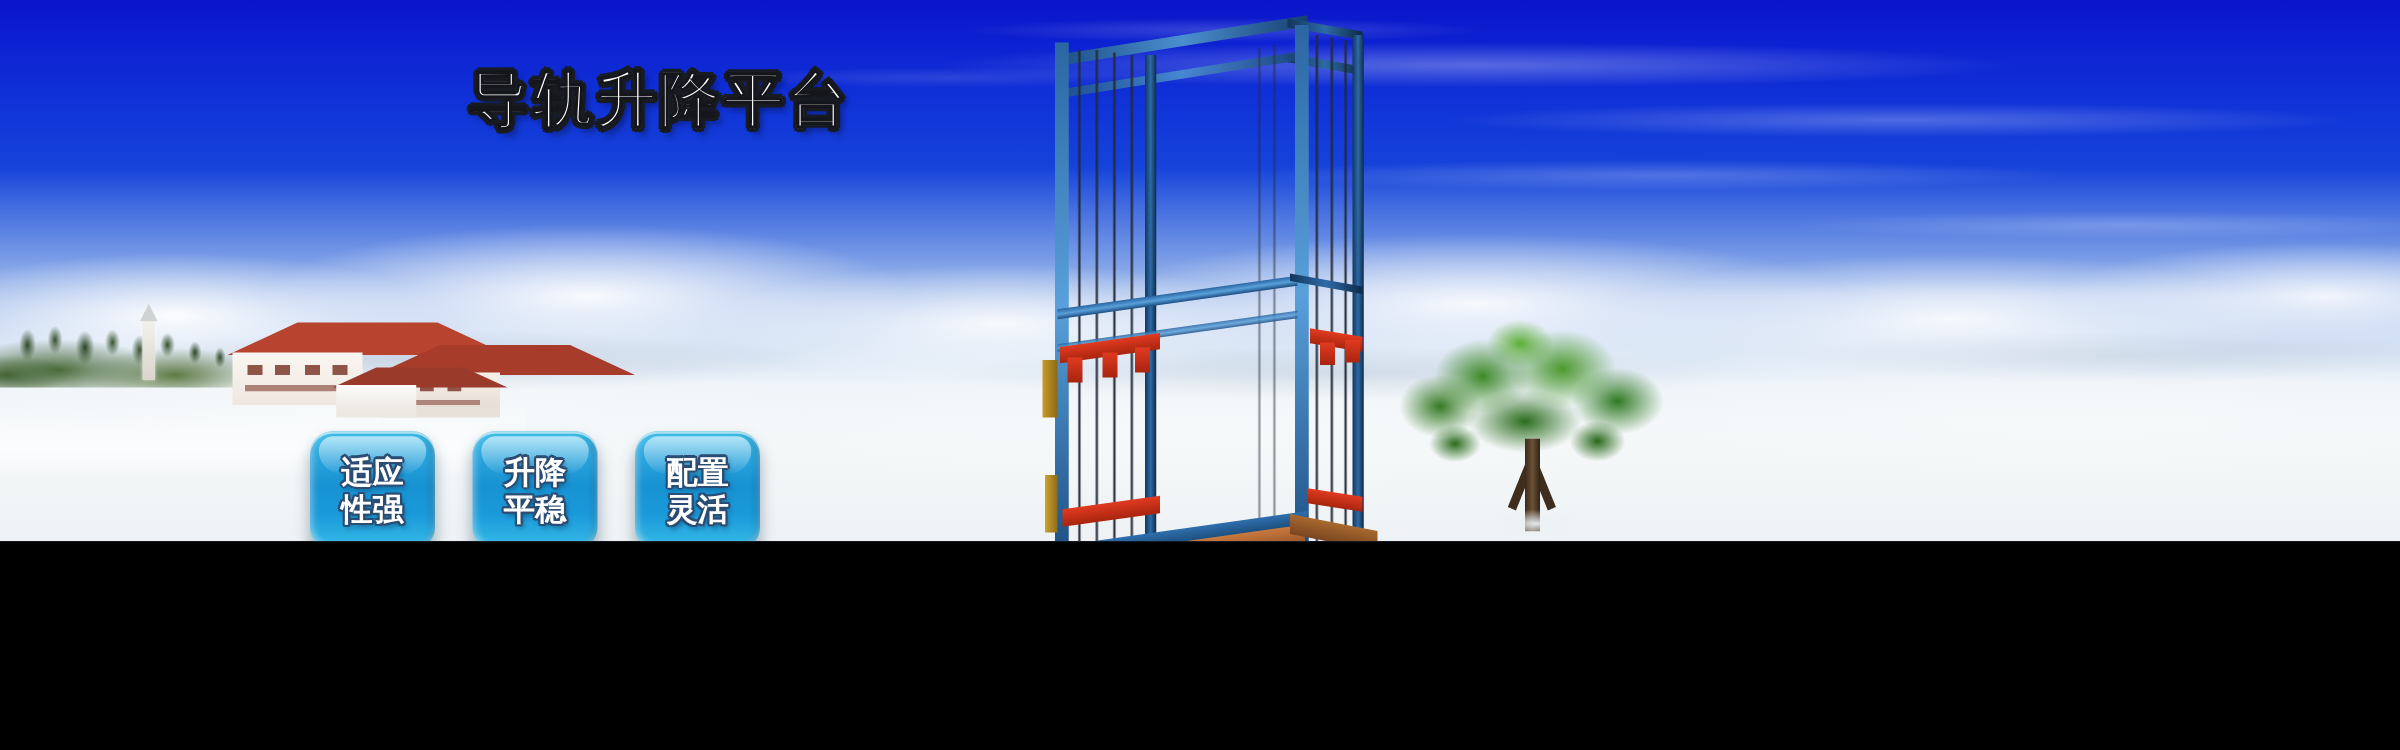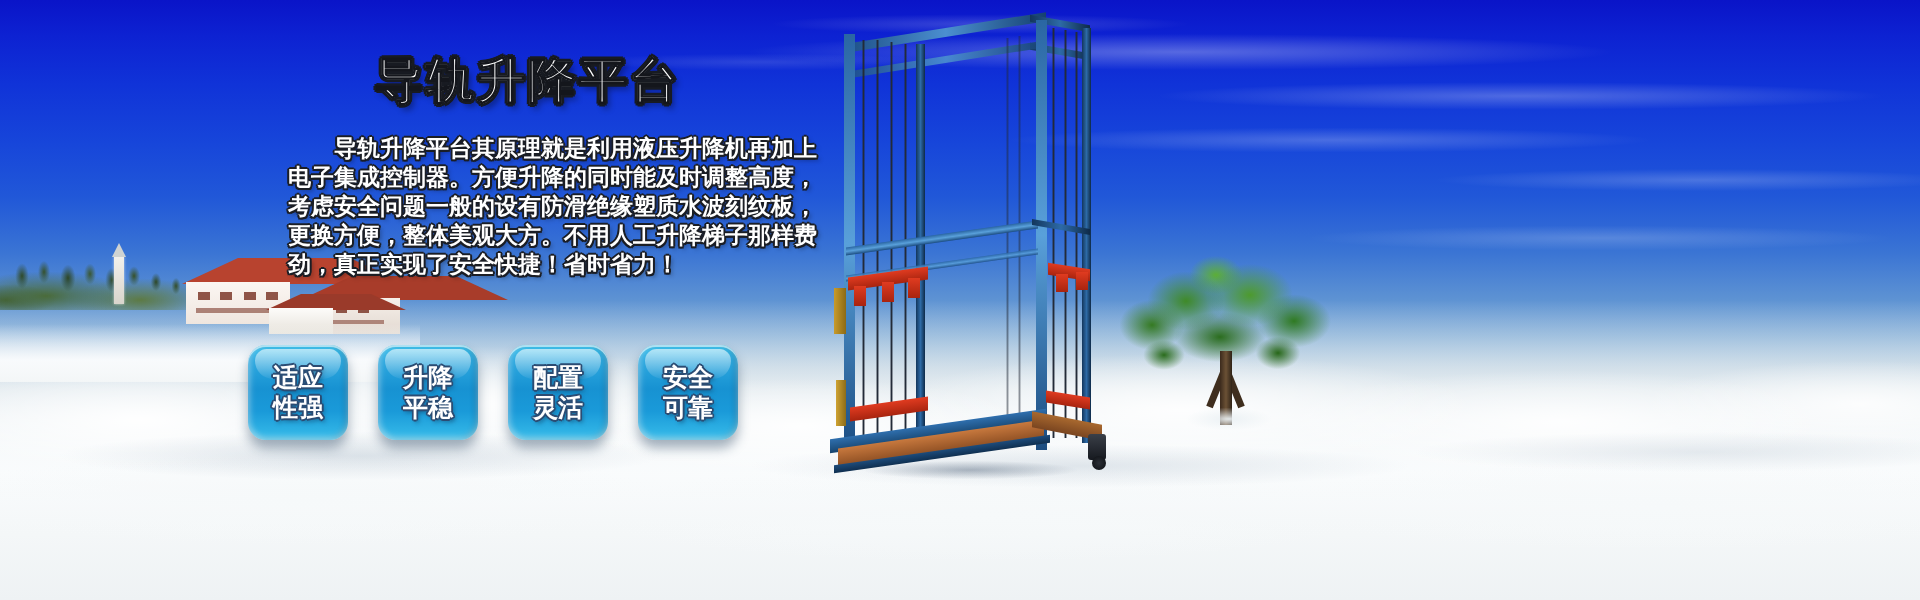--- a/index.html
+++ b/index.html
@@ -1,20 +1,20 @@
 <!DOCTYPE html>
 <html><head>
 <meta charset="utf-8">
 <style>
   html,body{margin:0;padding:0;background:#000;}
   body{font-family:"Liberation Sans","DejaVu Sans",sans-serif;}
 
   .banner{
     position:relative;
-    width:1920px;height:600px;
+    width:1920px;height:433px;
     overflow:hidden;
     background:#0b1f8f;
   }
 
   
   .sky{
     position:absolute;left:0;top:0;width:1920px;height:600px;
     background:
       linear-gradient(to bottom,
         #0a14c8 0%,
@@ -314,40 +314,29 @@
     <div class="m-rect" style="left:14px;top:430px;width:216px;height:8px;transform:skewY(-8deg);background:linear-gradient(to bottom,#1d4c7c,#0f2f50);"></div>
 
     <div class="m-rect" style="left:268px;top:414px;width:18px;height:26px;background:linear-gradient(to bottom,#3a3f48,#16191f);border-radius:3px;"></div>
     <div class="m-rect" style="left:272px;top:436px;width:14px;height:14px;background:radial-gradient(circle,#2a2e35,#0c0e12);border-radius:50%;"></div>
 
     <div class="m-rect" style="left:-10px;top:436px;width:320px;height:28px;background:radial-gradient(ellipse 150px 13px at 160px 14px,rgba(60,80,105,.38),rgba(0,0,0,0) 72%);"></div>
   </div>
 
   <div class="headline">导轨升降平台</div>
 
-  <div class="para">
-    <p class="l1">导轨升降平台其原理就是利用液压升降机再加上</p>
-    <p>电子集成控制器。方便升降的同时能及时调整高度，</p>
-    <p>考虑安全问题一般的设有防滑绝缘塑质水波刻纹板，</p>
-    <p>更换方便，整体美观大方。不用人工升降梯子那样费</p>
-    <p>劲，真正实现了安全快捷！省时省力！</p>
-  </div>
 
   <div class="features">
     <div class="chip">
       <div class="chip-txt">适应</div>
       <div class="chip-txt">性强</div>
     </div>
     <div class="chip">
       <div class="chip-txt">升降</div>
       <div class="chip-txt">平稳</div>
     </div>
     <div class="chip">
       <div class="chip-txt">配置</div>
       <div class="chip-txt">灵活</div>
     </div>
-    <div class="chip">
-      <div class="chip-txt">安全</div>
-      <div class="chip-txt">可靠</div>
-    </div>
   </div>
 
 </div>
 
 </body></html>

